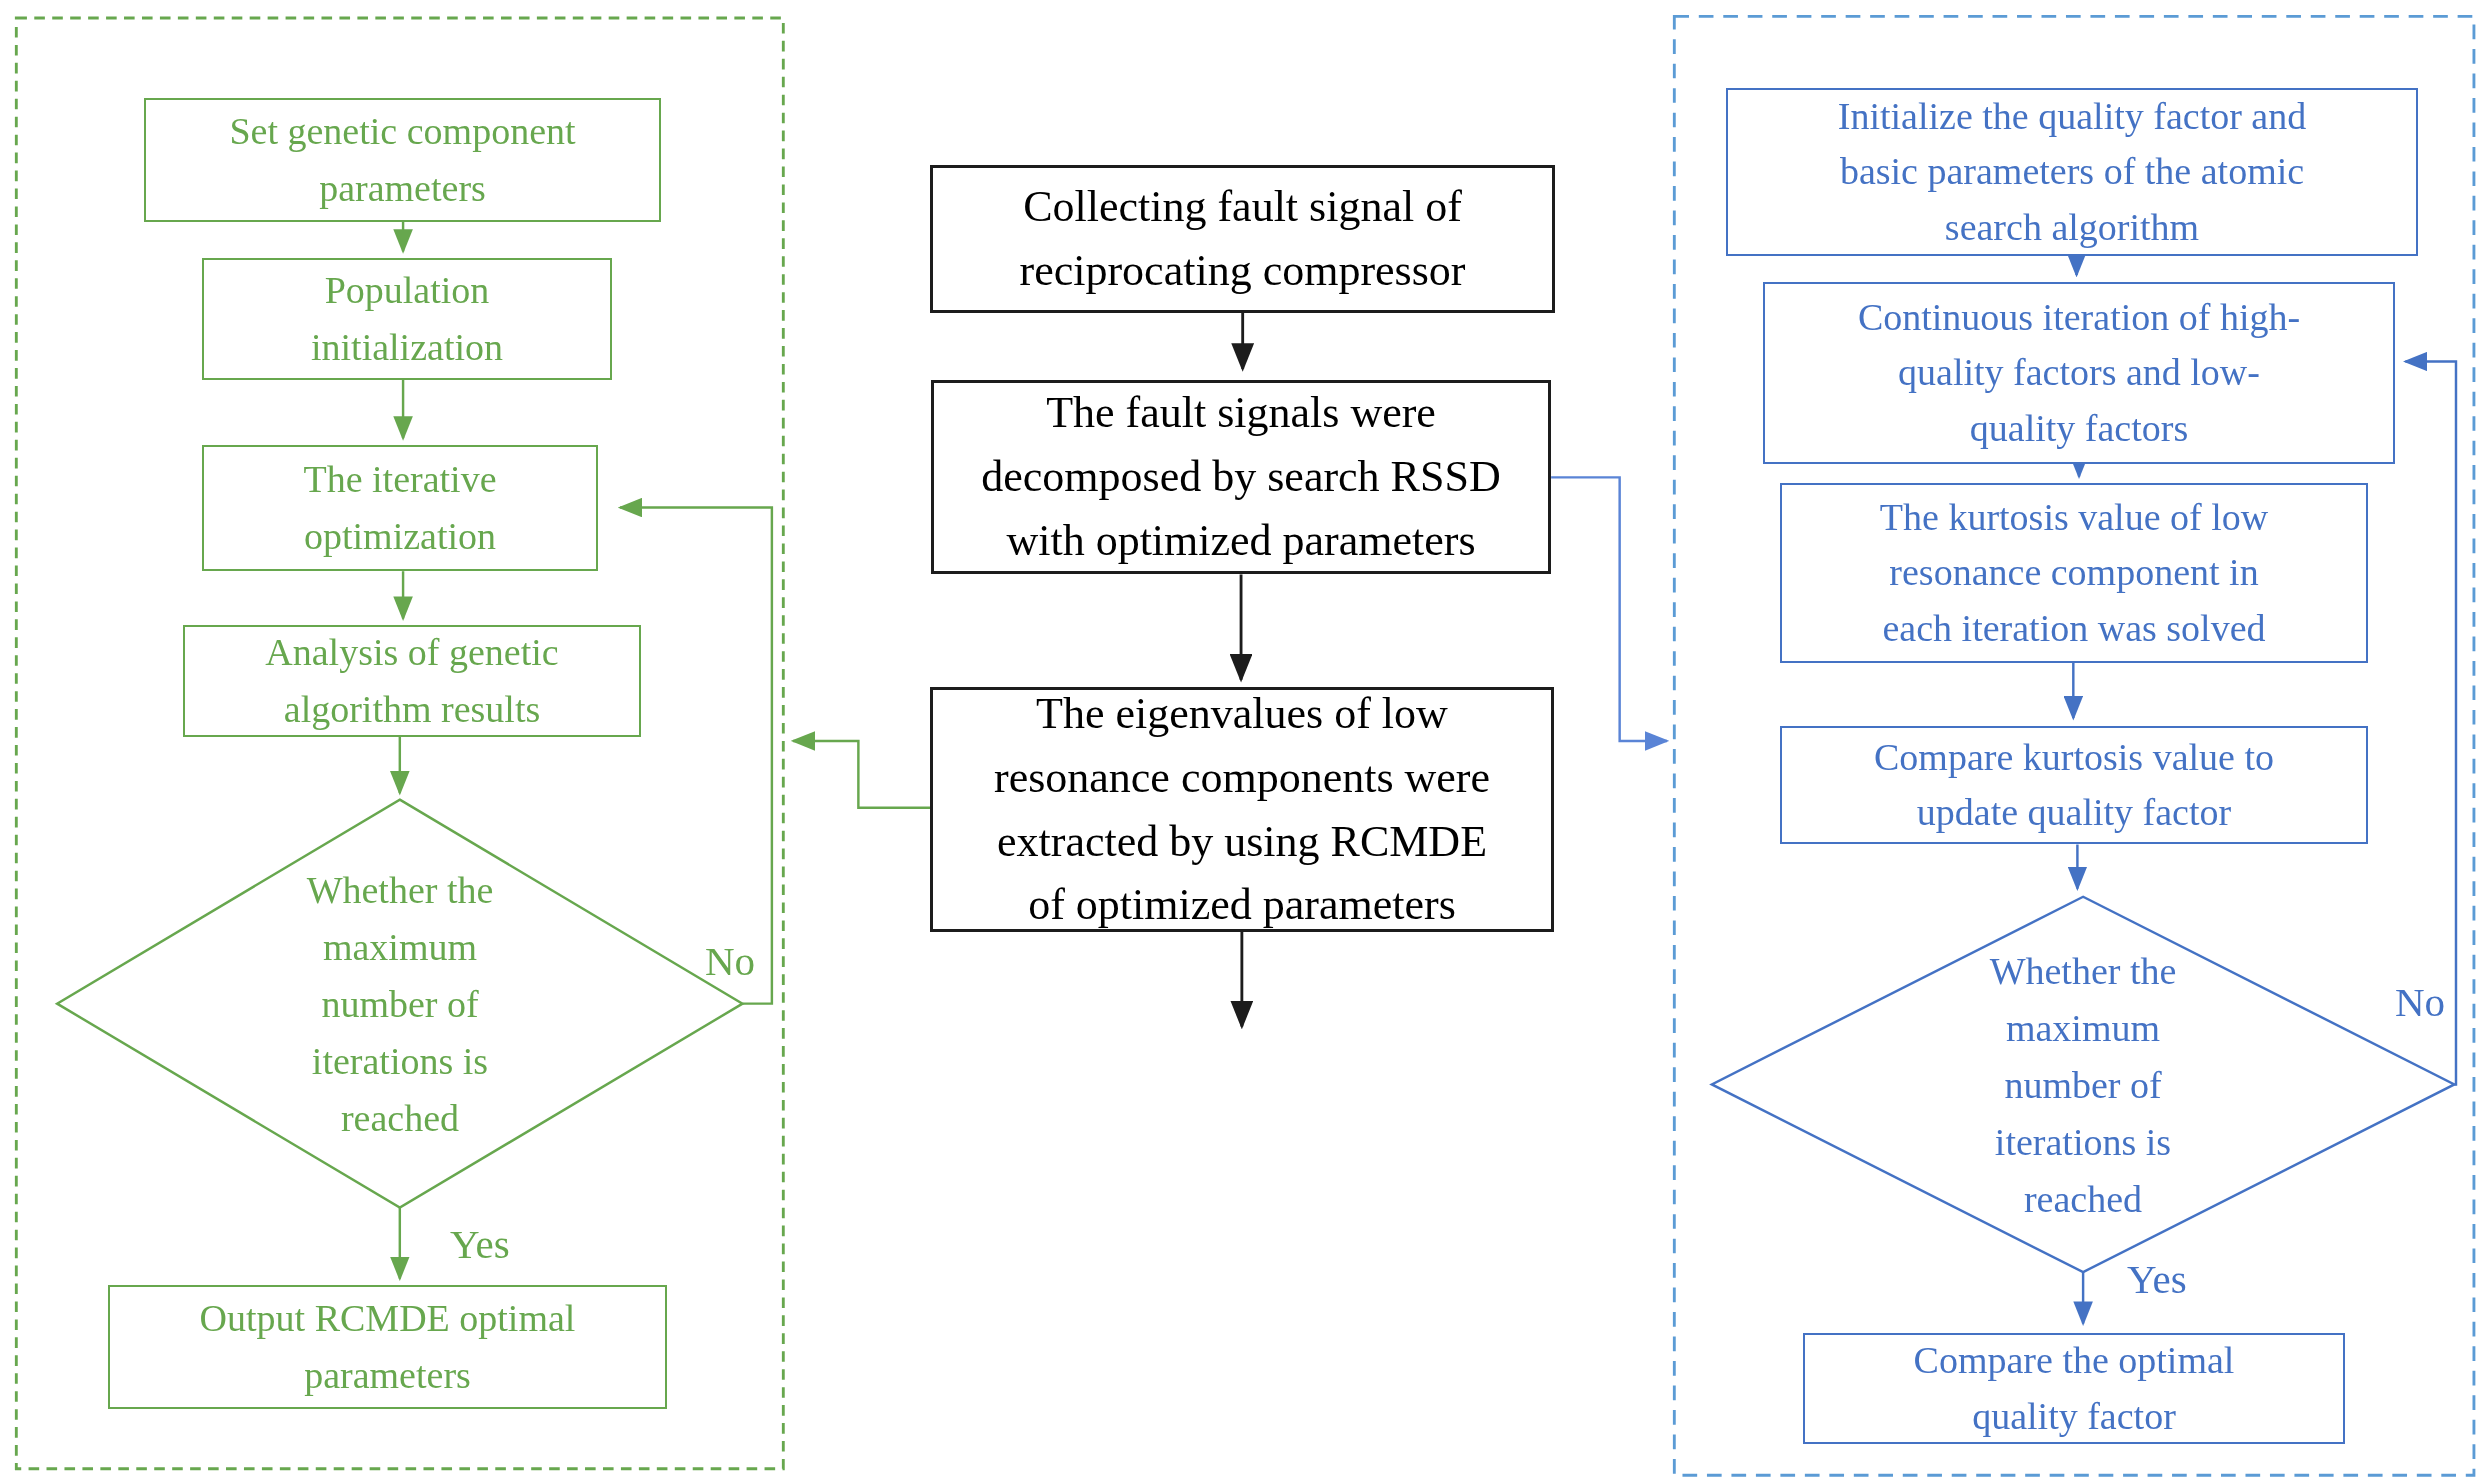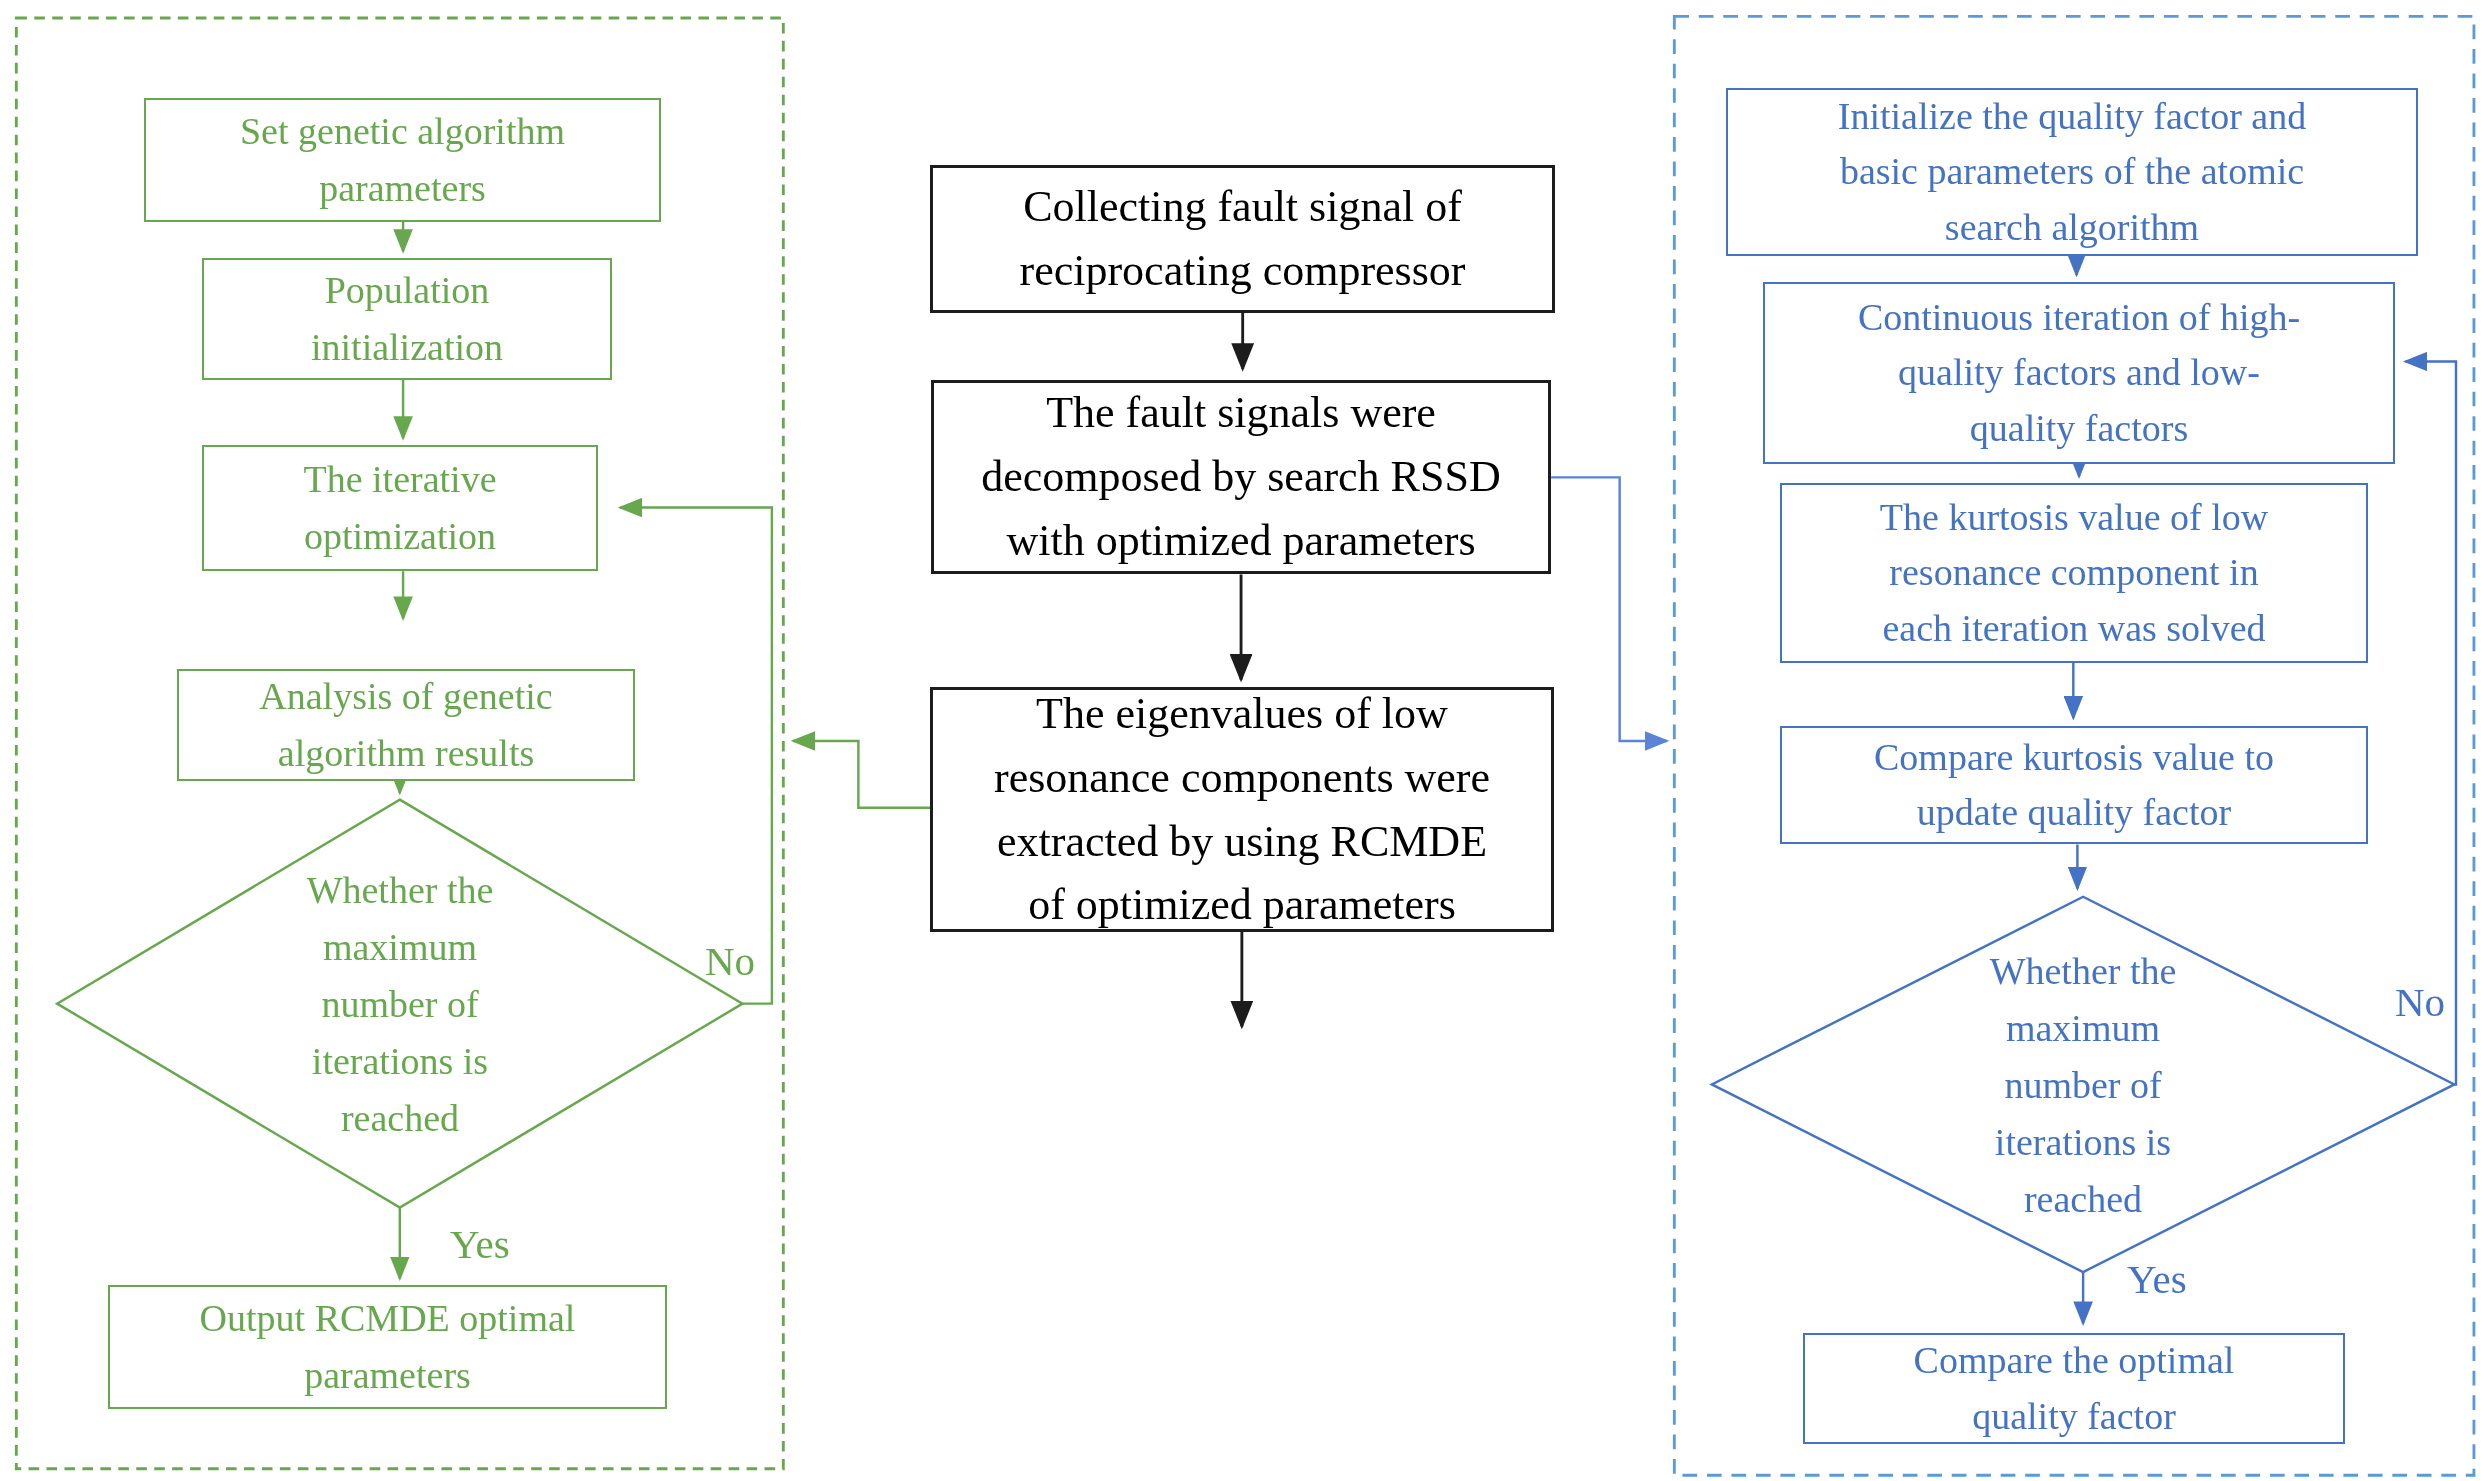--- a/index.html
+++ b/index.html
@@ -95,27 +95,27 @@
       <line x1="2545" y1="314" x2="2545" y2="337" class="wire-blue" marker-end="url(#ah-blue)"></line>
       <line x1="2548" y1="568" x2="2548" y2="584" class="wire-blue" marker-end="url(#ah-blue)"></line>
       <line x1="2541" y1="812" x2="2541" y2="880" class="wire-blue" marker-end="url(#ah-blue)"></line>
       <line x1="2546" y1="1035" x2="2546" y2="1089" class="wire-blue" marker-end="url(#ah-blue)"></line>
       <line x1="2553" y1="1559" x2="2553" y2="1622" class="wire-blue" marker-end="url(#ah-blue)"></line>
       <polyline points="3008,1329 3010,1329 3010,443 2948,443" class="wire-blue" marker-end="url(#ah-blue)"></polyline>
       <polygon points="2553,1099 3008,1329 2553,1559 2098,1329" class="shape-blue"></polygon>
     </g>
   </svg>
 
-  <div class="node green" style="left:144px;top:98px;width:517px;height:124px;">Set genetic algorithm
+  <div class="node green" style="left:144px;top:98px;width:517px;height:124px;">Set genetic component
 parameters</div>
   <div class="node green" style="left:202px;top:258px;width:410px;height:122px;">Population
 initialization</div>
   <div class="node green" style="left:202px;top:445px;width:396px;height:126px;">The iterative
 optimization</div>
-  <div class="node green" style="left:177px;top:625px;width:458px;height:112px;margin-top:44px;">Analysis of genetic
+  <div class="node green" style="left:183px;top:625px;width:458px;height:112px;">Analysis of genetic
 algorithm results</div>
   <div class="dtext green" style="left:204px;top:857px;width:392px;height:294px;">Whether the
 maximum
 number of
 iterations is
 reached</div>
   <div class="node green" style="left:108px;top:1285px;width:559px;height:124px;">Output RCMDE optimal
 parameters</div>
   <div class="lbl green right" style="left:645px;top:937px;">No</div>
   <div class="lbl green" style="left:450px;top:1220px;">Yes</div>

